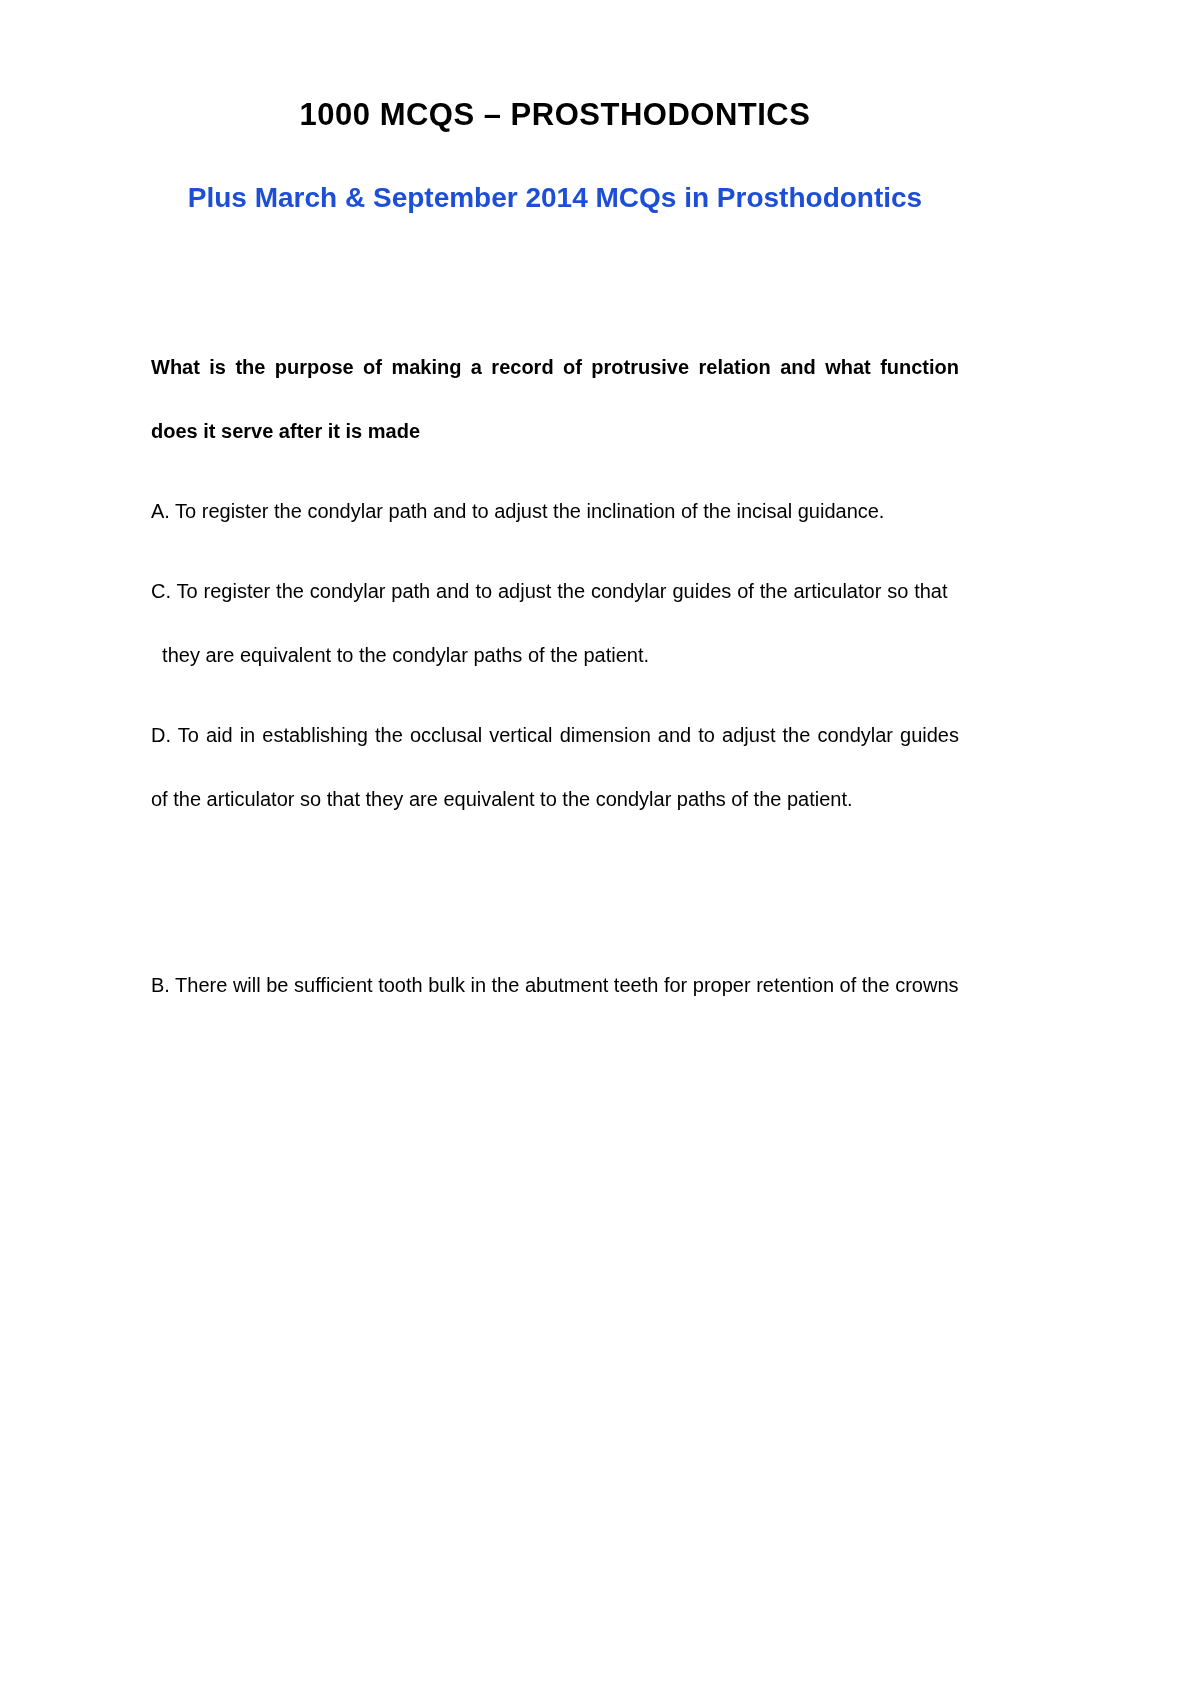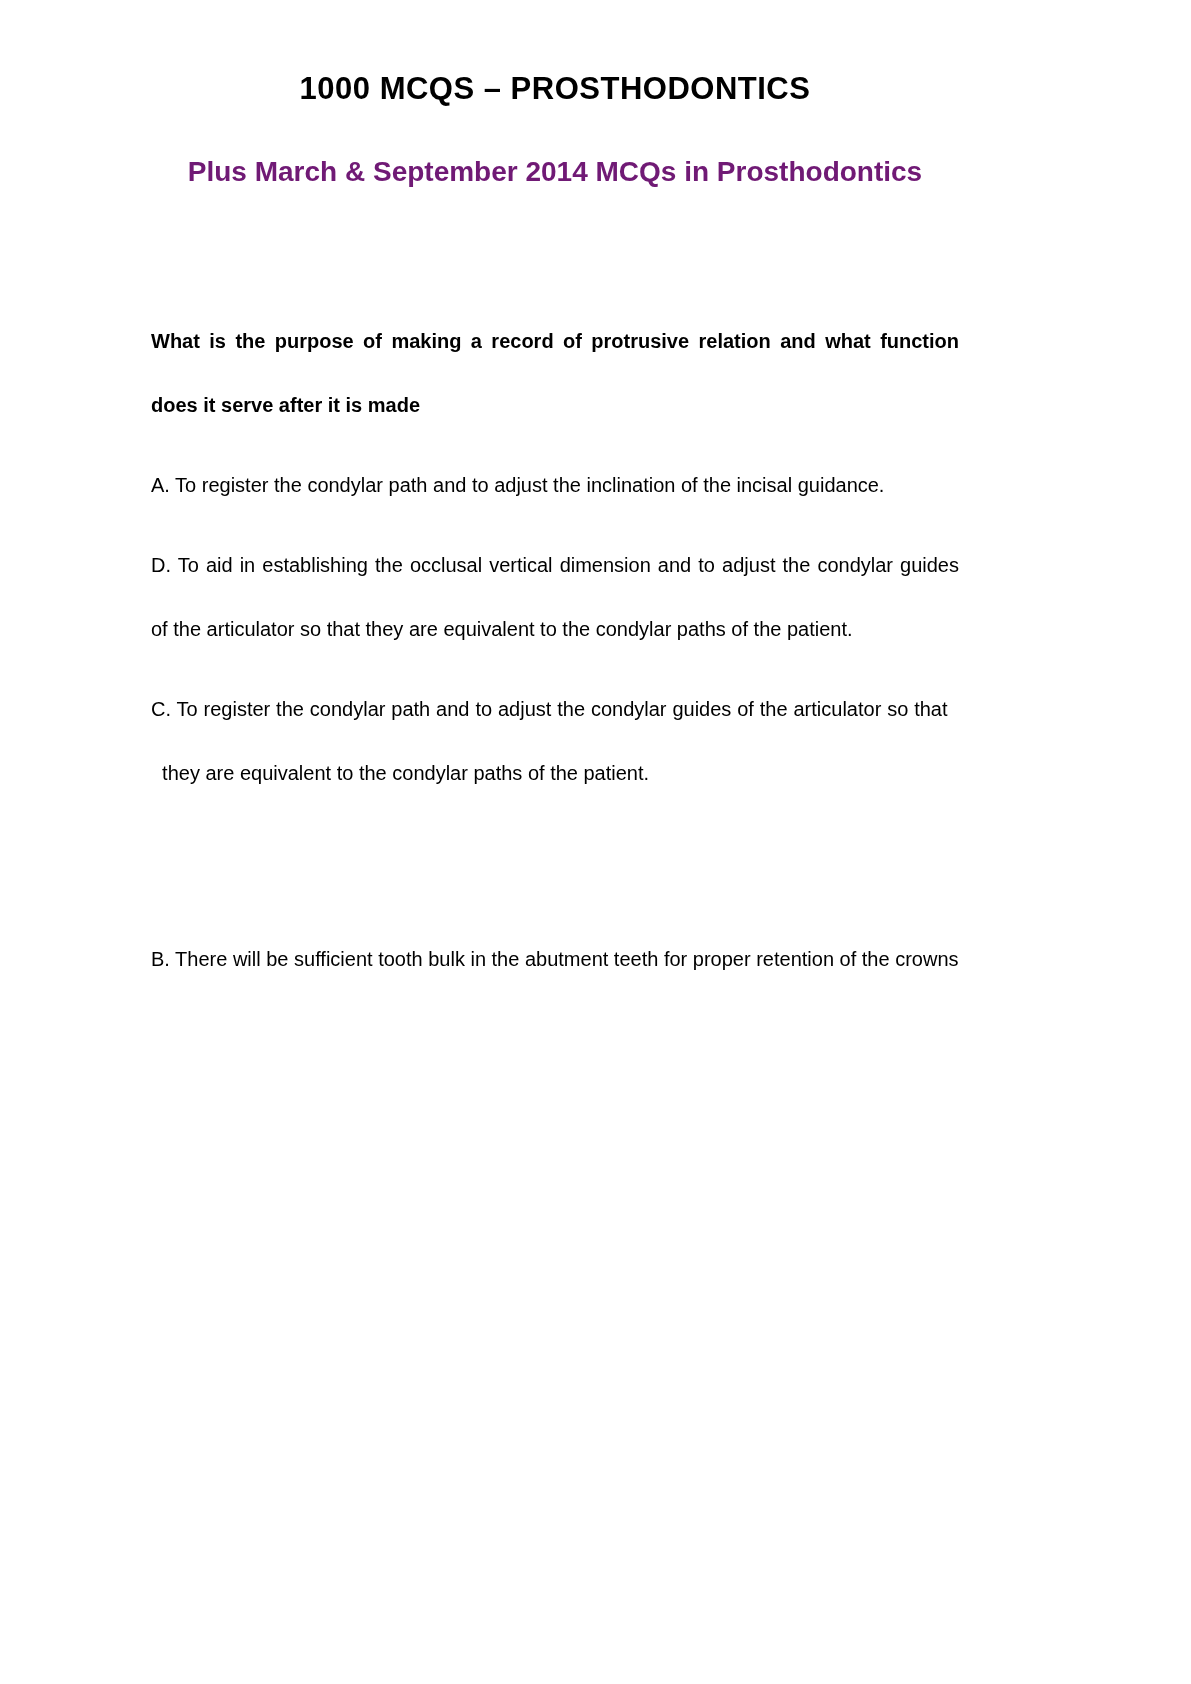--- a/index.html
+++ b/index.html
@@ -7,21 +7,21 @@
     padding: 0;
     background: #ffffff;
   }
   .page {
     position: relative;
     width: 1191px;
     height: 1684px;
     margin: 0 auto;
     background: #ffffff;
     box-sizing: border-box;
-    padding: 70px 216px 0 135px;
+    padding: 96px 216px 0 135px;
     font-family: "Liberation Sans", sans-serif;
     color: #000000;
     overflow: hidden;
   }
   .doc-title {
     font-size: 31px;
     font-weight: bold;
     text-align: center;
     line-height: 1.2;
     margin: 0 0 48px 0;
@@ -48,27 +48,27 @@
     height: 90px;
   }
 </style>
 </head>
 <body>
 
 <div class="page">
 
   <h1 class="doc-title">1000 MCQS – PROSTHODONTICS</h1>
 
-  <h2 class="doc-subtitle" style="color: #701a75; text-align: center;">Plus March &amp; September 2014 MCQs in Prosthodontics</h2>
+  <h2 class="doc-subtitle" style="color: #1d4ed8; text-align: center;">Plus March &amp; September 2014 MCQs in Prosthodontics</h2>
 
   <div>
     <p class="para bold">What is the purpose of making a record of protrusive relation and what function does it serve after it is made</p>
     <p class="para">A. To register the condylar path and to adjust the inclination of the incisal guidance.</p>
+    <p class="para">C. To register the condylar path and to adjust the condylar guides of the articulator so that &nbsp; &nbsp; they are equivalent to the condylar paths of the patient.</p>
     <p class="para">D. To aid in establishing the occlusal vertical dimension and to adjust the condylar guides of the articulator so that they are equivalent to the condylar paths of the patient.</p>
-    <p class="para">C. To register the condylar path and to adjust the condylar guides of the articulator so that &nbsp; &nbsp; they are equivalent to the condylar paths of the patient.</p>
   </div>
 
   <div class="question-gap"></div>
 
   <div>
     <p class="para">B. There will be sufficient tooth bulk in the abutment teeth for proper retention of the crowns</p>
   </div>
 
 </div>
 

